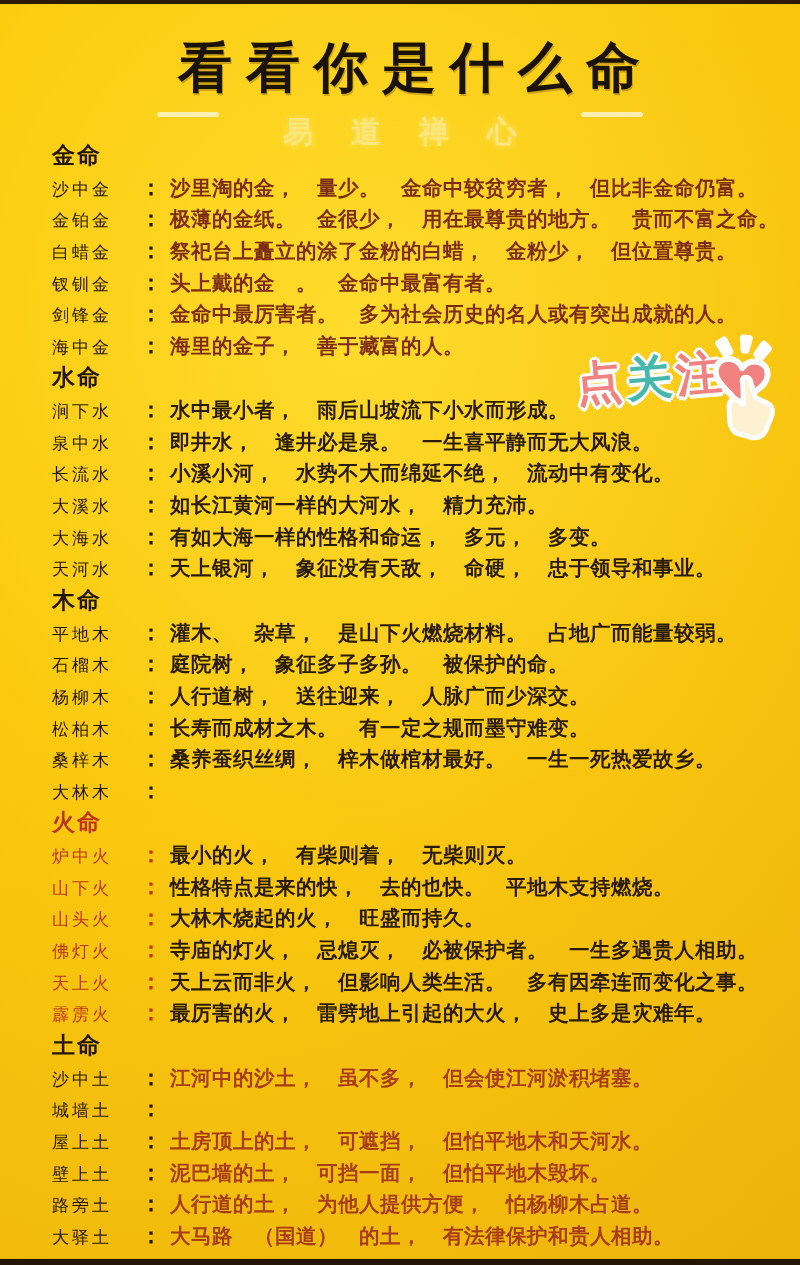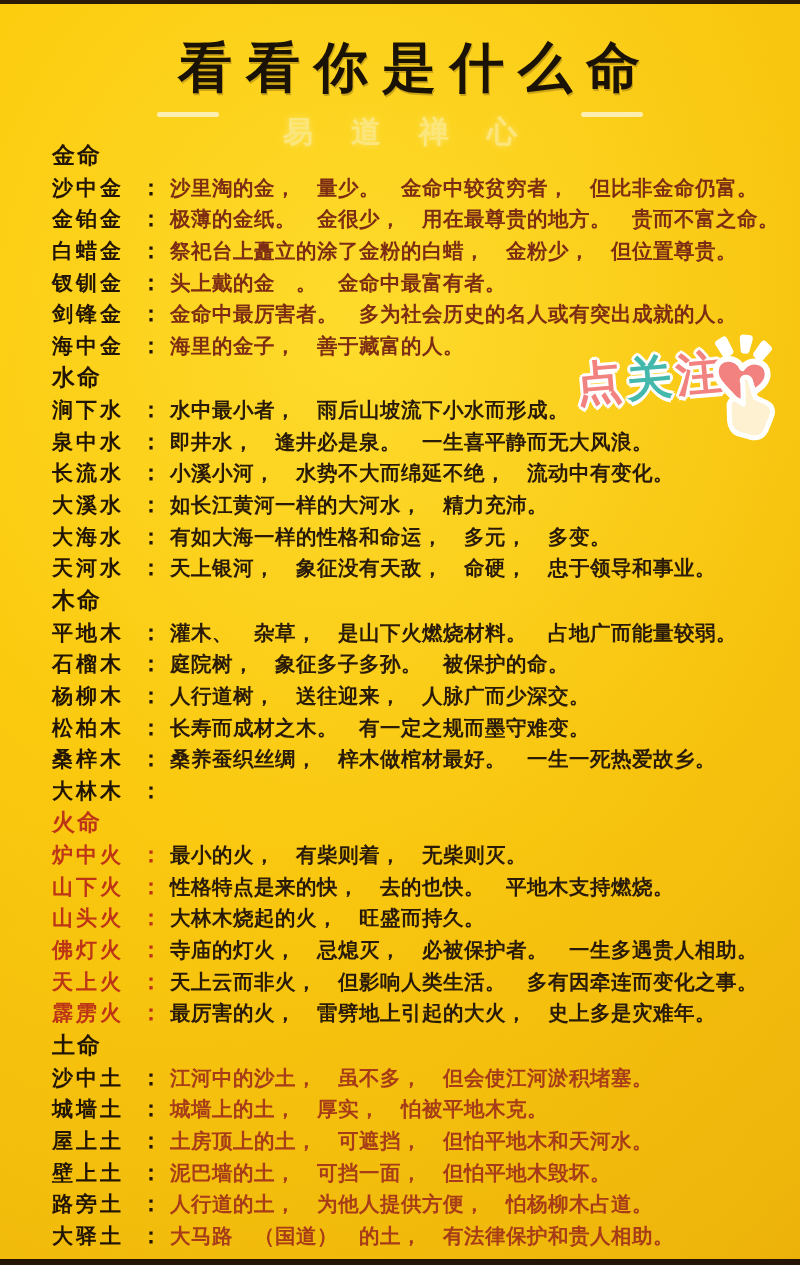--- a/index.html
+++ b/index.html
@@ -19,21 +19,21 @@
     display:flex;align-items:flex-start;justify-content:center;gap:26px;}
   .subtitle .dash{width:62px;height:5px;background:#fdf2c0;border-radius:3px;opacity:.9;}
   .subtitle .subtext{font-size:30px;font-weight:700;color:#fbe782;letter-spacing:38px;
     padding-left:38px;opacity:.95;text-shadow:0 0 6px rgba(255,244,170,.6);}
   
   .list{position:absolute;top:136px;left:40px;right:26px;bottom:8px;
     display:flex;flex-direction:column;justify-content:space-between;margin-left:12px;}
   .sec{font-size:23px;font-weight:900;color:#231504;letter-spacing:2px;}
   .sec.fire{color:#bd3517;}
   .row{display:flex;align-items:baseline;white-space:nowrap;}
-  .lbl{font-size:21px;font-weight:700;color:#231504;letter-spacing:3px;min-width:88px;}
+  .lbl{font-size:17px;font-weight:400;color:#231504;letter-spacing:3px;min-width:88px;}
   .lbl.fire{color:#bd3517;}
   .colon{font-size:22px;font-weight:900;color:#231504;margin-right:8px;}
   .colon.fire{color:#bd3517;}
   .desc{font-size:20.5px;font-weight:700;letter-spacing:.5px;}
   .d-dark{color:#2a1b09;}
   .d-maroon{color:#7c2d13;}
   .d-orange{color:#a63d18;}
   
   .badge{position:absolute;top:344px;left:576px;transform:rotate(-5deg);
     display:flex;gap:4px;z-index:5;}
@@ -188,21 +188,20 @@
 
     <div class="sec">土命</div>
     <div class="row">
         <span class="lbl">沙中土</span>
         <span class="colon">：</span>
         <span class="desc d-orange">江河中的沙土，　虽不多，　但会使江河淤积堵塞。</span>
       </div>
     <div class="row">
         <span class="lbl">城墙土</span>
         <span class="colon">：</span>
-        <span class="desc d-orange">城墙上的土，　厚实，　怕被平地木克。</span>
       </div>
     <div class="row">
         <span class="lbl">屋上土</span>
         <span class="colon">：</span>
         <span class="desc d-orange">土房顶上的土，　可遮挡，　但怕平地木和天河水。</span>
       </div>
     <div class="row">
         <span class="lbl">壁上土</span>
         <span class="colon">：</span>
         <span class="desc d-orange">泥巴墙的土，　可挡一面，　但怕平地木毁坏。</span>

